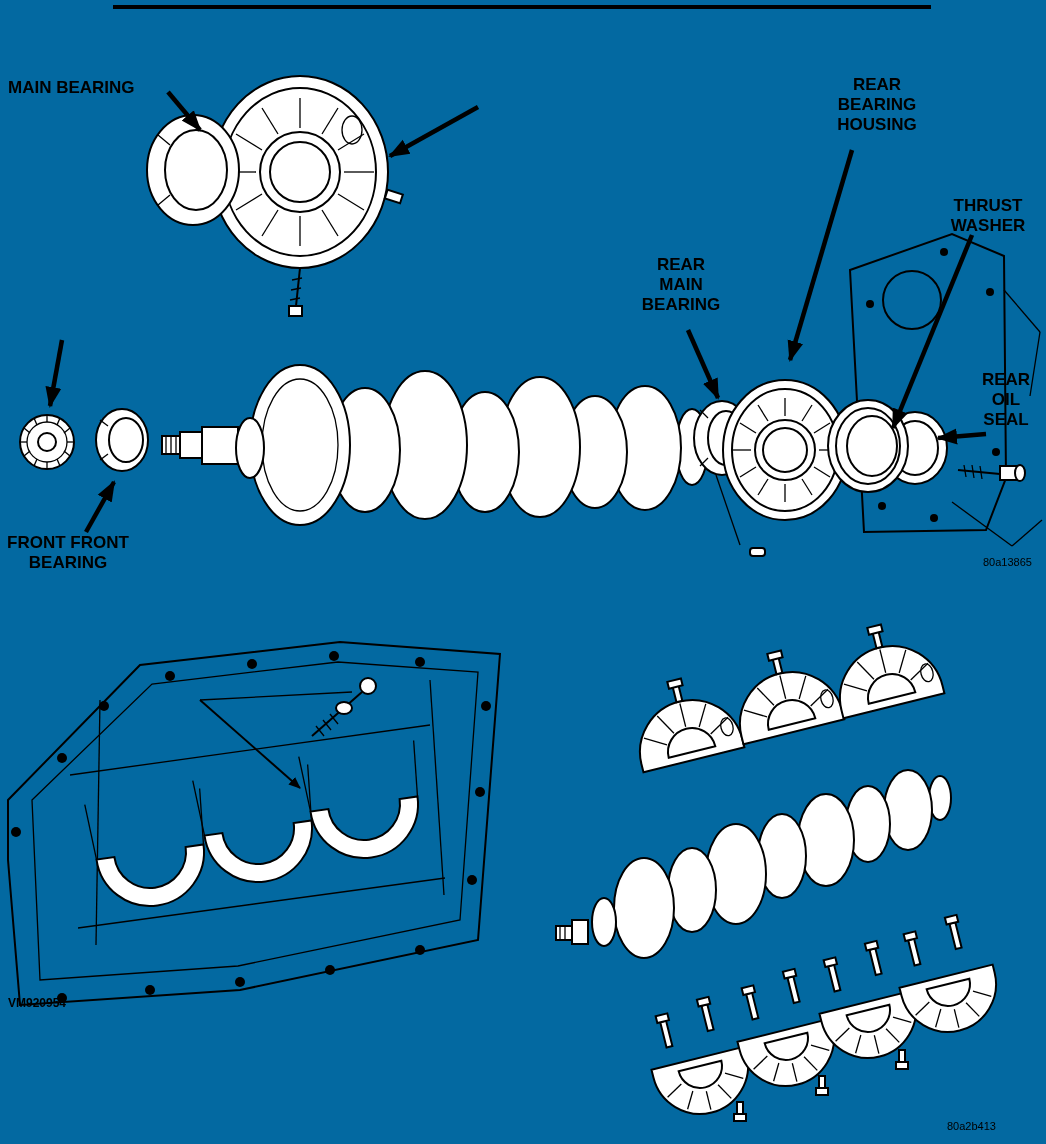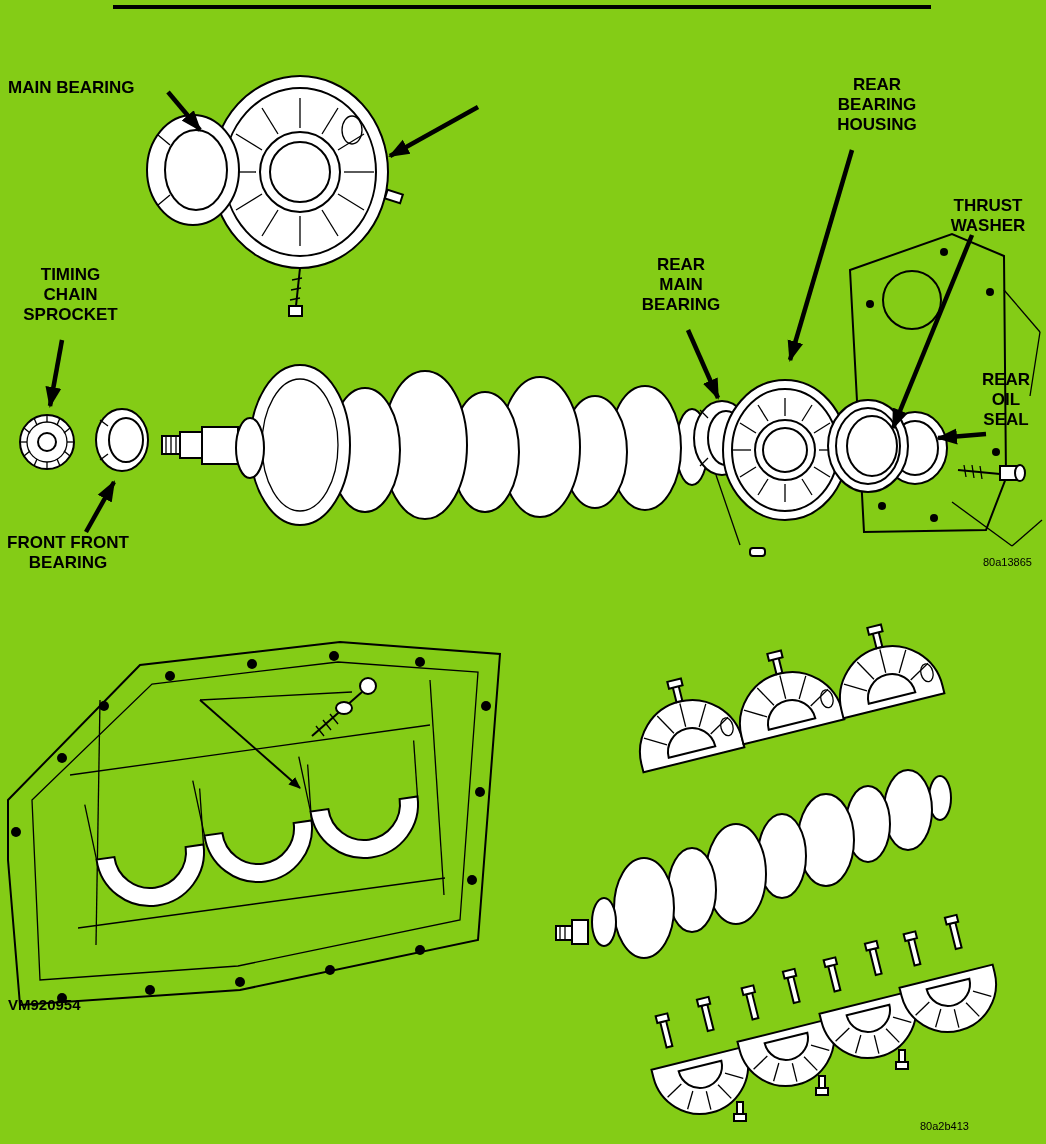--- a/index.html
+++ b/index.html
@@ -1,17 +1,17 @@
 <!DOCTYPE html>
 <html><head>
 <meta charset="utf-8">
 <style>
   html,body{margin:0;padding:0;background:#fff;}
   .page{
-    position:relative;width:1046px;height:1144px;background:#84cc16;
+    position:relative;width:1046px;height:1144px;background:#0369a1;
     font-family:"Liberation Sans","DejaVu Sans",sans-serif;color:#000;overflow:hidden;
   }
   .top-rule{position:absolute;left:113px;top:5px;width:818px;height:4px;background:#000;}
   .label{
     position:absolute;font-weight:bold;font-size:17px;line-height:20px;
     white-space:pre-line;text-align:center;letter-spacing:0px;
   }
   .label.left{text-align:left;}
   .figcode{position:absolute;font-size:11px;white-space:pre;}
   svg.art{position:absolute;left:0;top:0;}
@@ -318,34 +318,31 @@
   <div class="label left" style="left:8px;top:78px;width:175px">MAIN BEARING</div>
 
 
   <div class="label" style="left:812px;top:75px;width:130px">REAR
 BEARING
 HOUSING</div>
 
   <div class="label" style="left:930px;top:196px;width:116px">THRUST
 WASHER</div>
 
-  <div class="label" style="left:8px;top:265px;width:125px">TIMING
-CHAIN
-SPROCKET</div>
 
   <div class="label" style="left:622px;top:255px;width:118px">REAR
 MAIN
 BEARING</div>
 
   <div class="label" style="left:970px;top:370px;width:72px">REAR
 OIL
 SEAL</div>
 
   <div class="label" style="left:2px;top:533px;width:132px">FRONT FRONT
 BEARING</div>
 
   <div class="figcode" style="left:983px;top:556px">80a13865</div>
 
-  <div class="figcode" style="left:8px;top:996px;font-size:15px;font-weight:bold">VM920954</div>
-
-  <div class="figcode" style="left:920px;top:1120px">80a2b413</div>
+  <div class="figcode" style="left:8px;top:996px;font-size:12px;font-weight:bold">VM920954</div>
+
+  <div class="figcode" style="left:947px;top:1120px">80a2b413</div>
 
 </div>
 
 </body></html>

